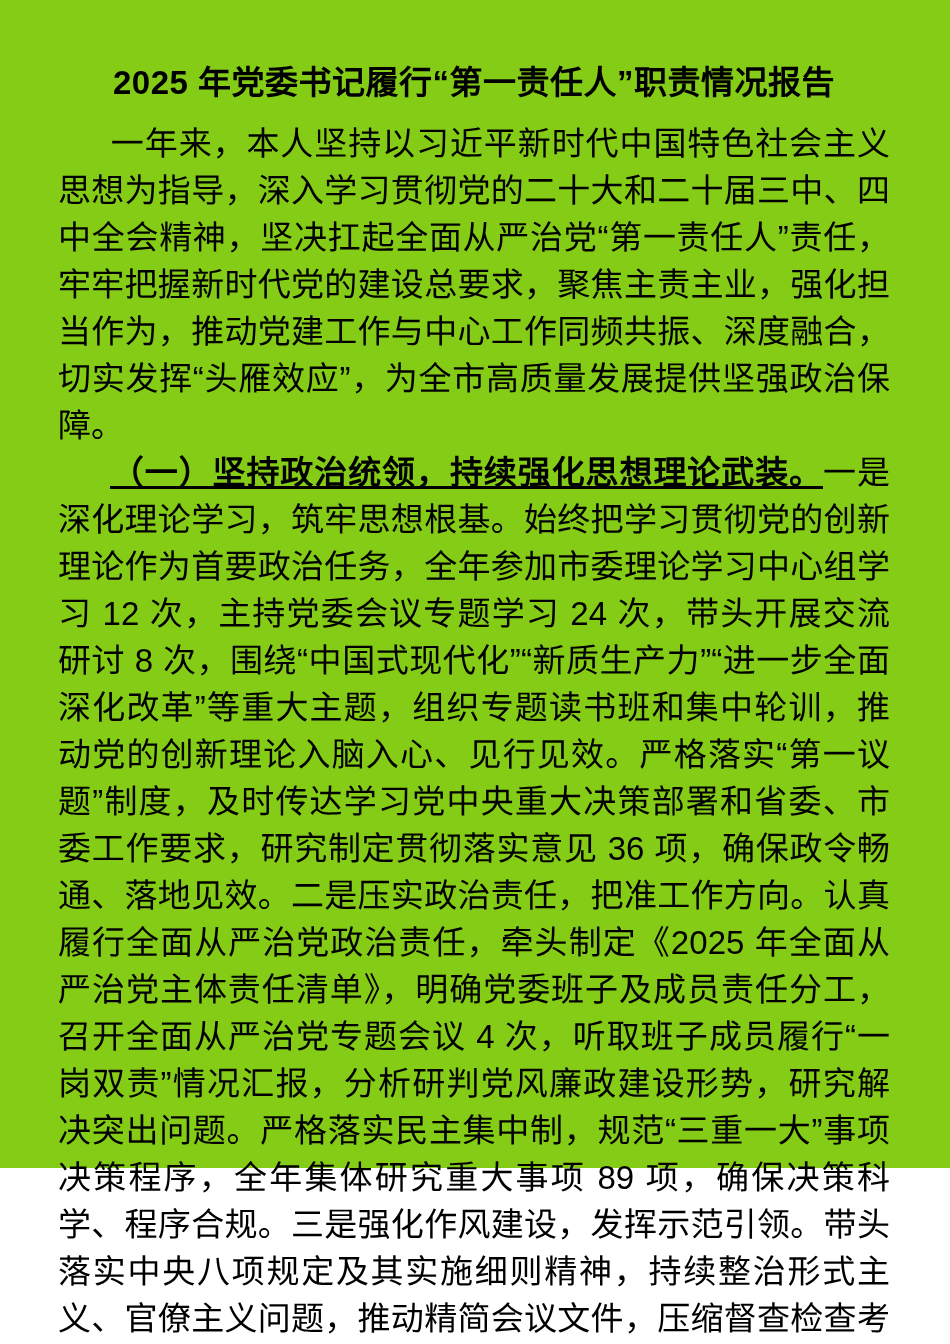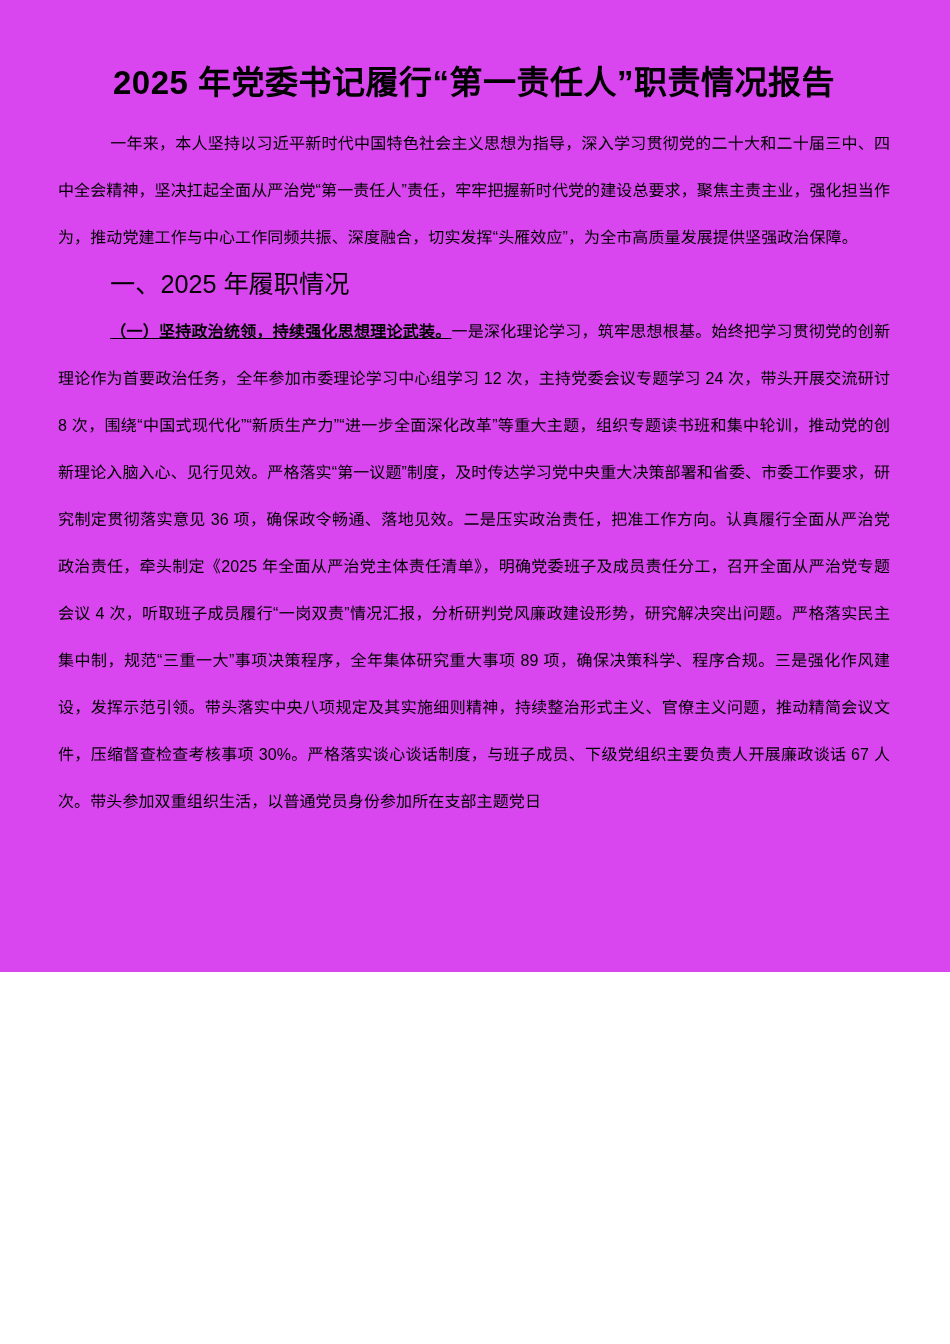--- a/index.html
+++ b/index.html
@@ -13,39 +13,39 @@
     height: 1344px;
     overflow: hidden;
     font-family: "Liberation Sans", "DejaVu Sans", sans-serif;
     color: #000000;
     -webkit-font-smoothing: antialiased;
   }
 
   .page {
     position: relative;
     width: 950px;
-    height: 972px;
+    height: 1168px;
     box-sizing: border-box;
     padding: 60px 60px 0 58px;
-    background: #d946ef;
+    background: #84cc16;
   }
 
   .doc-title {
     font-size: 33px;
     line-height: 46px;
     font-weight: 700;
     text-align: center;
     letter-spacing: 0.5px;
     margin: 0 0 14px 0;
     white-space: nowrap;
     color: #000;
   }
 
   .para {
-    font-size: 16px;
+    font-size: 33px;
     line-height: 47px;
     text-align: justify;
     text-justify: inter-ideograph;
     text-align-last: left;
     margin: 0;
     letter-spacing: 0.1px;
     color: #000;
     word-break: break-all;
   }
 
@@ -76,21 +76,18 @@
 <body>
 
 <div class="page">
 
   <h1 class="doc-title">2025 年党委书记履行“第一责任人”职责情况报告</h1>
 
   <p class="para">
     <span class="indent"></span><span>一年来，本人坚持以习近平新时代中国特色社会主义思想为指导，深入学习贯彻党的二十大和二十届三中、四中全会精神，坚决扛起全面从严治党“第一责任人”责任，牢牢把握新时代党的建设总要求，聚焦主责主业，强化担当作为，推动党建工作与中心工作同频共振、深度融合，切实发挥“头雁效应”，为全市高质量发展提供坚强政治保障。</span>
   </p>
 
-  <p class="heading-num">
-    <span class="indent"></span><span>一、2025 年履职情况</span>
-  </p>
 
   <p class="para">
     <span class="indent"></span><span class="bold-lead">（一）坚持政治统领，持续强化思想理论武装。</span><span>一是深化理论学习，筑牢思想根基。始终把学习贯彻党的创新理论作为首要政治任务，全年参加市委理论学习中心组学习 12 次，主持党委会议专题学习 24 次，带头开展交流研讨 8 次，围绕“中国式现代化”“新质生产力”“进一步全面深化改革”等重大主题，组织专题读书班和集中轮训，推动党的创新理论入脑入心、见行见效。严格落实“第一议题”制度，及时传达学习党中央重大决策部署和省委、市委工作要求，研究制定贯彻落实意见 36 项，确保政令畅通、落地见效。二是压实政治责任，把准工作方向。认真履行全面从严治党政治责任，牵头制定《2025 年全面从严治党主体责任清单》，明确党委班子及成员责任分工，召开全面从严治党专题会议 4 次，听取班子成员履行“一岗双责”情况汇报，分析研判党风廉政建设形势，研究解决突出问题。严格落实民主集中制，规范“三重一大”事项决策程序，全年集体研究重大事项 89 项，确保决策科学、程序合规。三是强化作风建设，发挥示范引领。带头落实中央八项规定及其实施细则精神，持续整治形式主义、官僚主义问题，推动精简会议文件，压缩督查检查考核事项 30%。严格落实谈心谈话制度，与班子成员、下级党组织主要负责人开展廉政谈话 67 人次。带头参加双重组织生活，以普通党员身份参加所在支部主题党日</span>
   </p>
 
 </div>
 
 </body></html>

